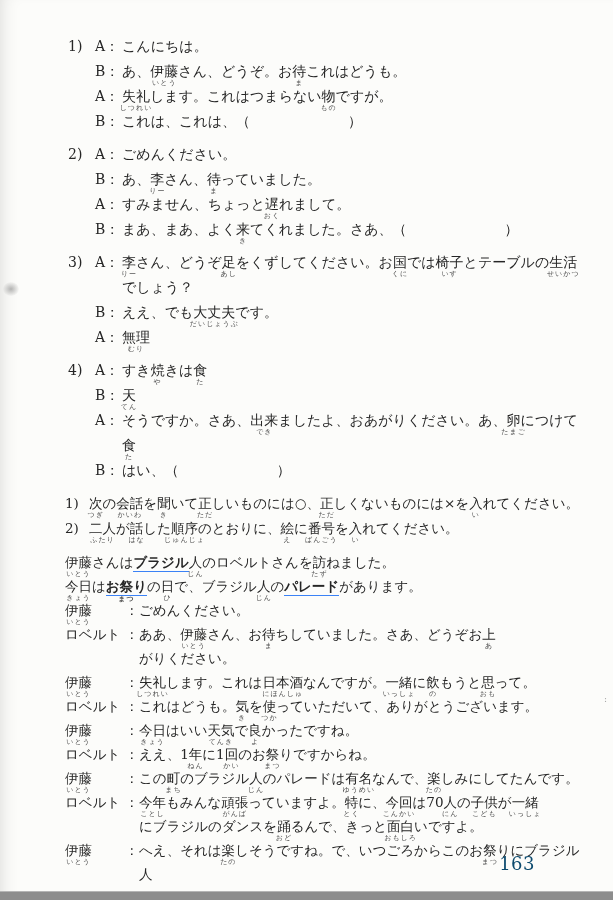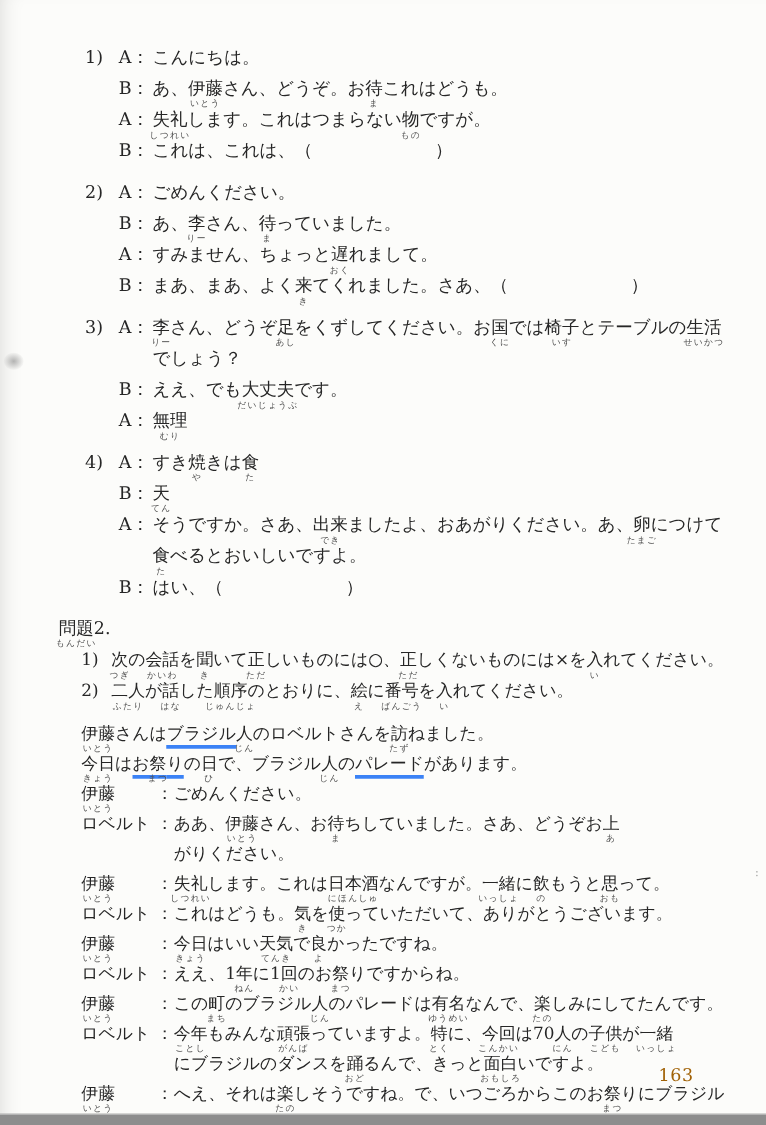--- a/index.html
+++ b/index.html
@@ -13,21 +13,21 @@
     width: 613px; height: 900px;
     background: #fcfcfa;
     overflow: hidden;
     box-shadow: inset 14px 0 20px -16px rgba(0,0,0,0.18);
     color: #262626;
   }
   .content { padding: 34px 23px 0 47px; }
 
   
   .seg { position: relative; display: inline-block; line-height: 1.18; }
-  .seg.u { border-bottom: 3px solid #3b82f6; }
+  .seg.u { border-bottom: 1px solid #3b82f6; font-weight: bold; }
   .furi {
     position: absolute; left: 50%; top: 100%;
     transform: translateX(-50%);
     font-size: 7px; line-height: 1; letter-spacing: 1px;
     color: #4c4c4c; white-space: nowrap; margin-top: 0.5px;
     border-bottom: none;
   }
 
   
   .problem1 { margin-left: 21px; font-size: 14px; }
@@ -45,22 +45,22 @@
   .instr-num { width: 24px; flex-shrink: 0; }
   .p2-body { margin-left: 18px; margin-top: 9px; }
   .intro-line { line-height: 24px; }
   .dlg2 { display: flex; line-height: 24px; }
   .spk2 { width: 60px; flex-shrink: 0; }
   .colon { width: 14px; flex-shrink: 0; }
   .dtxt { flex: 1; }
 
   
   .page-number {
-    position: absolute; top: 853px; right: 58px;
-    font-size: 14px; color: #a16207; letter-spacing: 0.5px;
+    position: absolute; top: 853px; right: 78px;
+    font-size: 18px; color: #0c4a6e; letter-spacing: 0.5px;
   }
   .bottom-bar {
     position: absolute; left: 0; right: 0; bottom: 0; height: 8px;
     background: #8d8d8d;
     border-top: 1px solid #b5b5b5;
   }
   .scan-smudge {
     position: absolute; left: 3px; top: 282px; width: 16px; height: 14px;
     background: radial-gradient(ellipse at center,
       rgba(110,110,110,0.5), rgba(150,150,150,0.18) 55%, rgba(0,0,0,0) 75%);
@@ -143,32 +143,31 @@
             <div class="dlg-line">
               <span class="spk1">A：</span>
               <span class="txt"><span class="seg">すき</span><span class="seg">焼<span class="furi">や</span></span><span class="seg">きは</span><span class="seg">食<span class="furi">た</span></span></span>
             </div>
             <div class="dlg-line">
               <span class="spk1">B：</span>
               <span class="txt"><span class="seg">天<span class="furi">てん</span></span></span>
             </div>
             <div class="dlg-line">
               <span class="spk1">A：</span>
-              <span class="txt"><span class="seg">そうですか。さあ、</span><span class="seg">出来<span class="furi">でき</span></span><span class="seg">ましたよ、おあがりください。あ、</span><span class="seg">卵<span class="furi">たまご</span></span><span class="seg">につけて</span><span class="seg">食<span class="furi">た</span></span><span class="seg">べるとおいしいですよ。</span></span>
+              <span class="txt"><span class="seg">そうですか。さあ、</span><span class="seg">出来<span class="furi">でき</span></span><span class="seg">ましたよ、おあがりください。あ、</span><span class="seg">卵<span class="furi">たまご</span></span><span class="seg">につけて</span><span class="seg">食<span class="furi">た</span></span></span>
             </div>
             <div class="dlg-line">
               <span class="spk1">B：</span>
               <span class="txt"><span class="seg">はい、（　　　　　　　）</span></span>
             </div>
           </div>
         </div>
       </section>
 
     <section class="problem2">
-      <div class="p2-title" id="p2-title"><span class="seg">問題<span class="furi">もんだい</span></span><span class="seg">2.</span></div>
       <div id="p2-instr">
           <div class="instr">
             <span class="instr-num">1)</span>
             <span class="txt"><span class="seg">次<span class="furi">つぎ</span></span><span class="seg">の</span><span class="seg">会話<span class="furi">かいわ</span></span><span class="seg">を</span><span class="seg">聞<span class="furi">き</span></span><span class="seg">いて</span><span class="seg">正<span class="furi">ただ</span></span><span class="seg">しいものには○、</span><span class="seg">正<span class="furi">ただ</span></span><span class="seg">しくないものには×を</span><span class="seg">入<span class="furi">い</span></span><span class="seg">れてください。</span></span>
           </div>
           <div class="instr">
             <span class="instr-num">2)</span>
             <span class="txt"><span class="seg">二人<span class="furi">ふたり</span></span><span class="seg">が</span><span class="seg">話<span class="furi">はな</span></span><span class="seg">した</span><span class="seg">順序<span class="furi">じゅんじょ</span></span><span class="seg">のとおりに、</span><span class="seg">絵<span class="furi">え</span></span><span class="seg">に</span><span class="seg">番号<span class="furi">ばんごう</span></span><span class="seg">を</span><span class="seg">入<span class="furi">い</span></span><span class="seg">れてください。</span></span>
           </div>
         </div>

